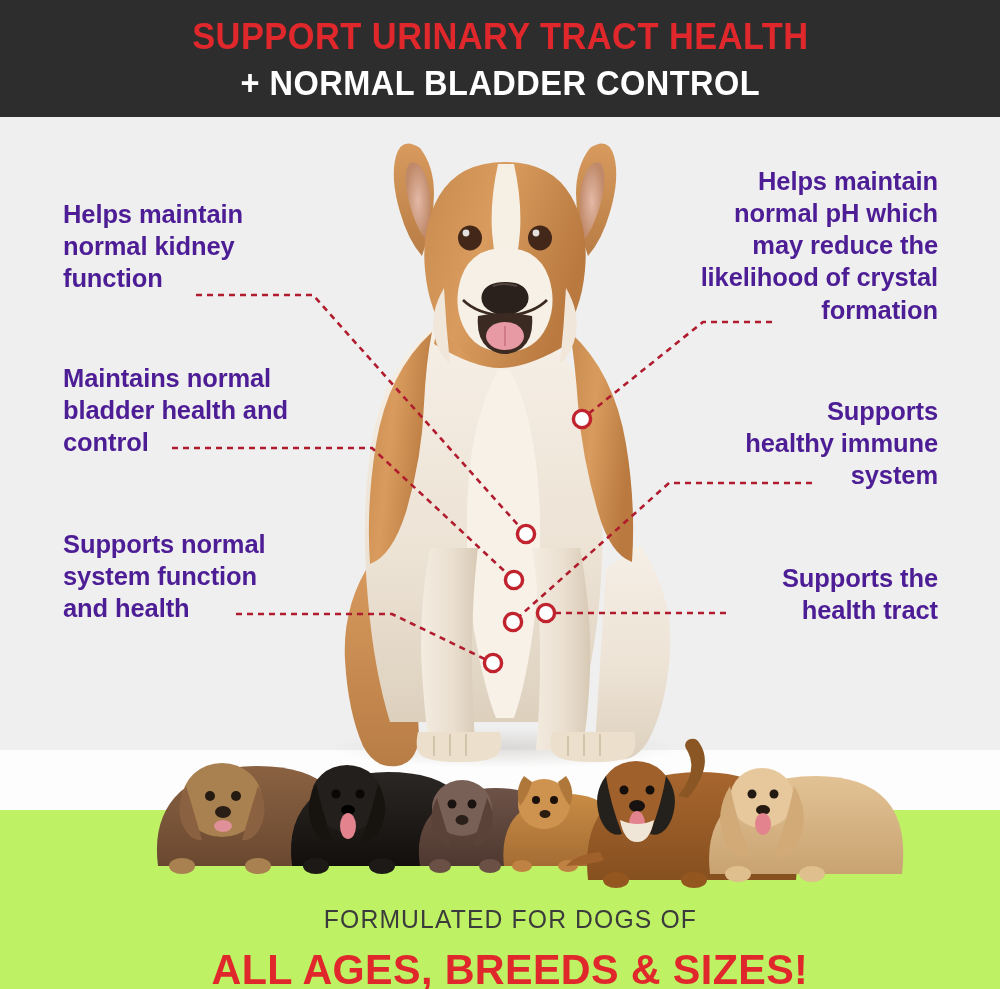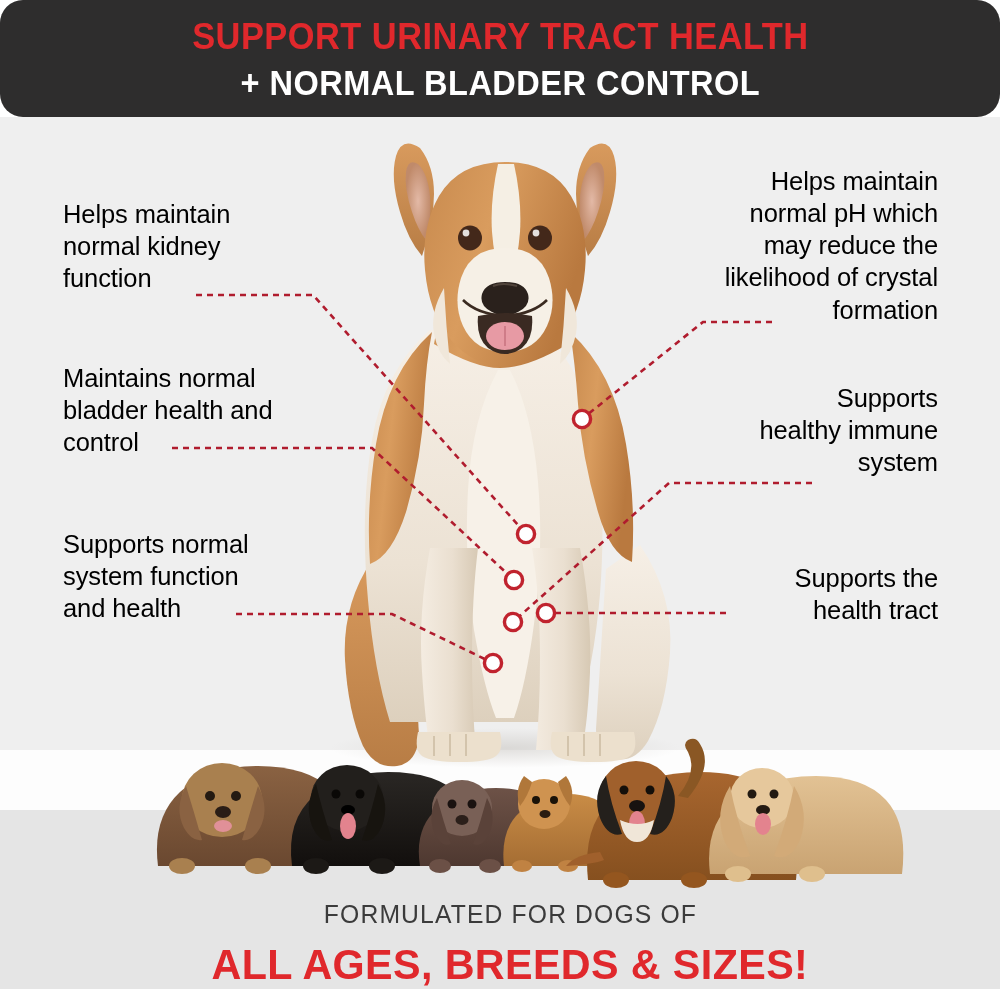--- a/index.html
+++ b/index.html
@@ -13,21 +13,20 @@
   }
   #page { position:relative; width:1000px; height:989px; background:#ffffff; }
 
   
   #header {
     position:absolute; left:0; top:0; width:1000px; height:117px;
     background:#2e2d2d;
     display:flex; flex-direction:column;
     align-items:center; justify-content:center;
     text-align:center;
-    border-radius:23px;
   }
   #header .line1 {
     color:#e0282c;
     font-size:37px;
     font-weight:bold;
     letter-spacing:0.5px;
     line-height:1.0;
     transform:scaleX(0.93);
     white-space:nowrap;
   }
@@ -48,57 +47,57 @@
     background:#efefef;
   }
   #floor {
     position:absolute; left:0; top:633px; width:1000px; height:60px;
     background:#fdfdfd;
   }
 
   
   .callout {
     position:absolute;
-    color:#000000;
+    color:#4c1d95;
     font-size:25.5px;
-    font-weight:normal;
+    font-weight:bold;
     line-height:1.26;
     letter-spacing:-0.1px;
     white-space:pre-line;
   }
   .callout.left  { text-align:left; }
   .callout.right { text-align:right; }
 
   #c-kidney  { left:63px;  top:198px;  width:290px; }
   #c-bladder { left:63px;  top:362px;  width:320px; }
   #c-renal   { left:63px;  top:528px;  width:300px; }
 
   #c-ph      { right:62px; top:165px;  width:330px; }
-  #c-immune  { right:62px; top:382px;  width:270px; }
+  #c-immune  { right:62px; top:395px;  width:270px; }
   #c-urinary { right:62px; top:562px;  width:250px; }
 
   
   #leader-svg, #dog-svg, #pack-svg {
     position:absolute; left:0; top:0;
     width:1000px; height:989px;
     pointer-events:none;
   }
   #dog-svg  { z-index:3; }
   #pack-svg { z-index:3; }
   #leader-svg { z-index:6; }
 
   .leader { fill:none; stroke:#b01c2e; stroke-width:2.6; stroke-dasharray:6 5; stroke-linecap:butt; }
   .dot-outer { fill:#ffffff; stroke:#c0232e; stroke-width:3.4; }
 
   
   #footer {
     position:absolute; left:0; top:810px; width:1000px; height:179px;
-    background:#e5e5e5;
+    background:#bef264;
     display:flex; flex-direction:column;
-    align-items:center; justify-content:flex-end;
+    align-items:center; justify-content:center;
     padding-top:98px;
     padding-left:20px;
   }
   #footer .f1 {
     color:#3b3b3b;
     font-size:26px;
     font-weight:normal;
     letter-spacing:1.2px;
     transform:scaleX(0.95);
     white-space:nowrap;

